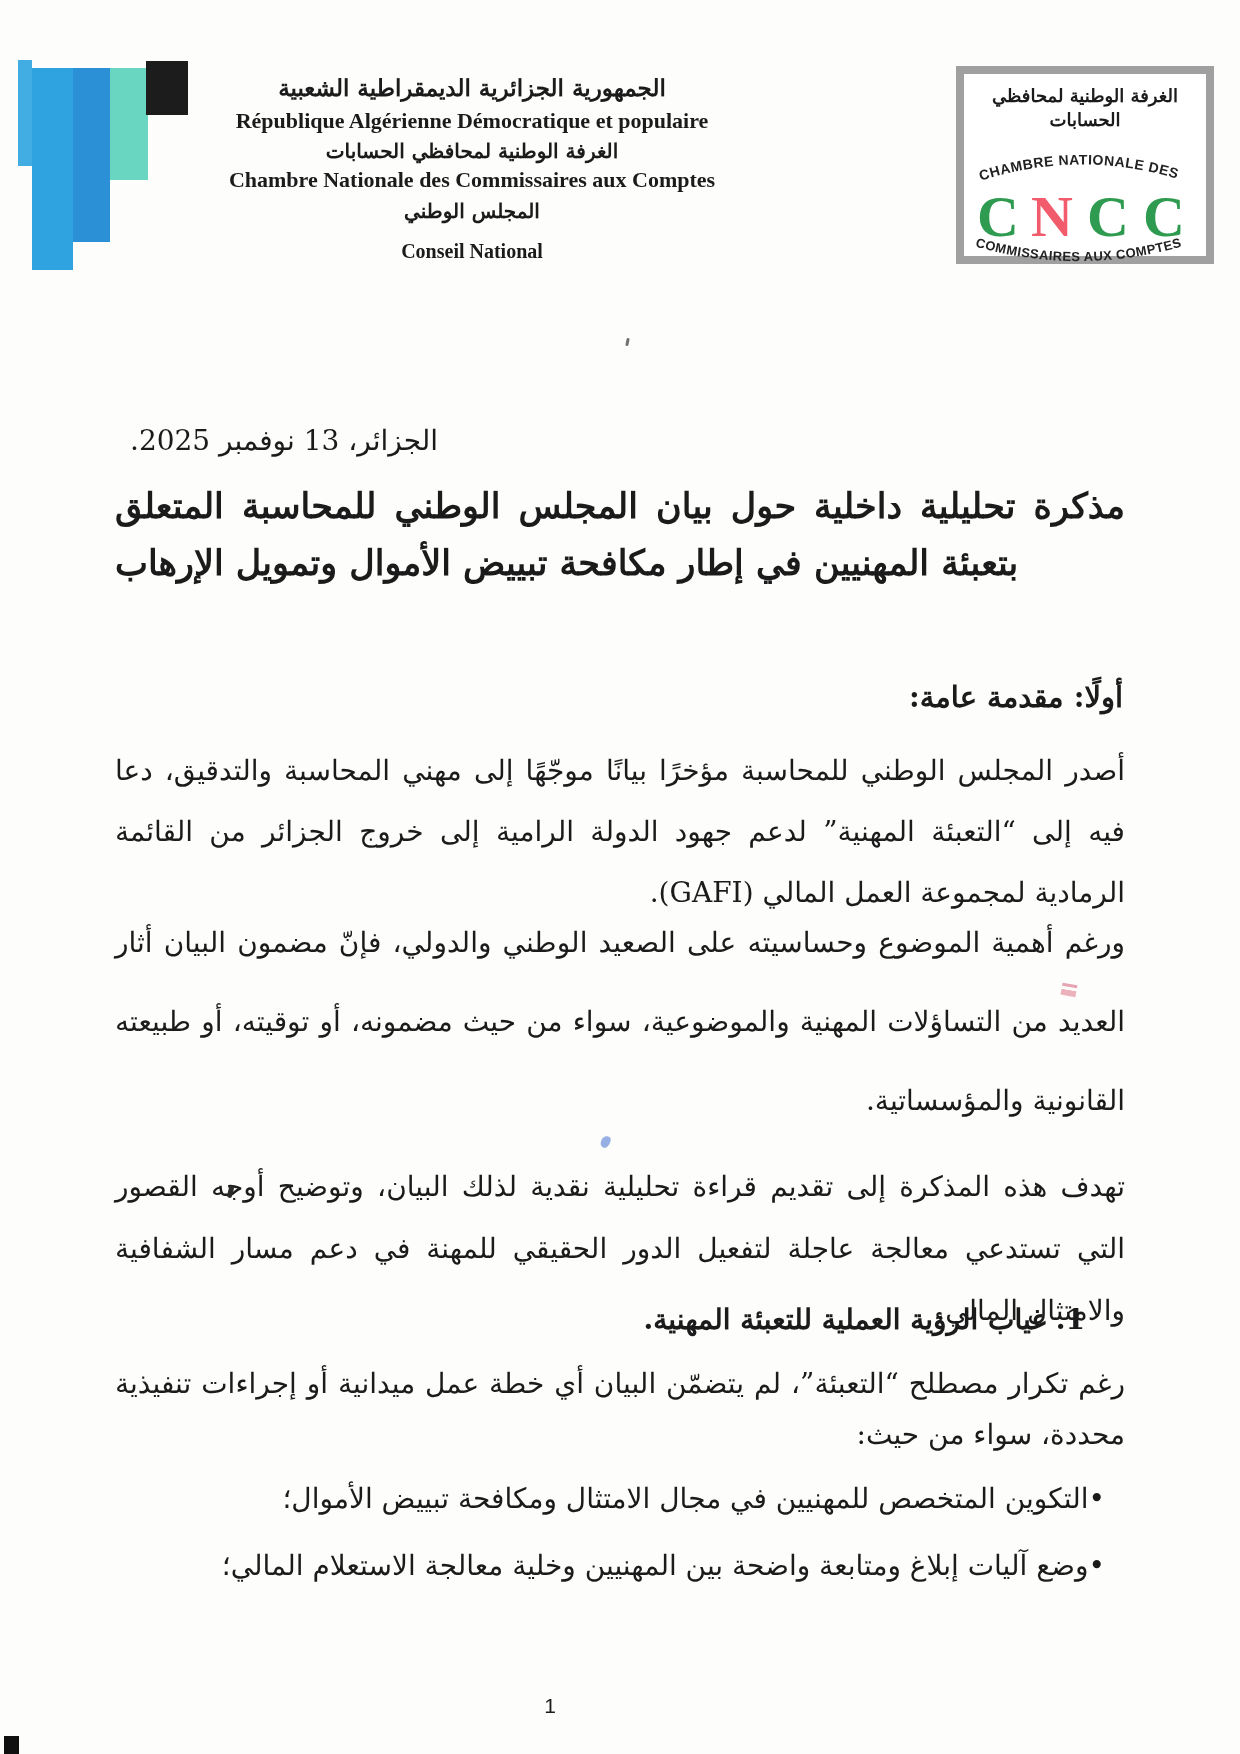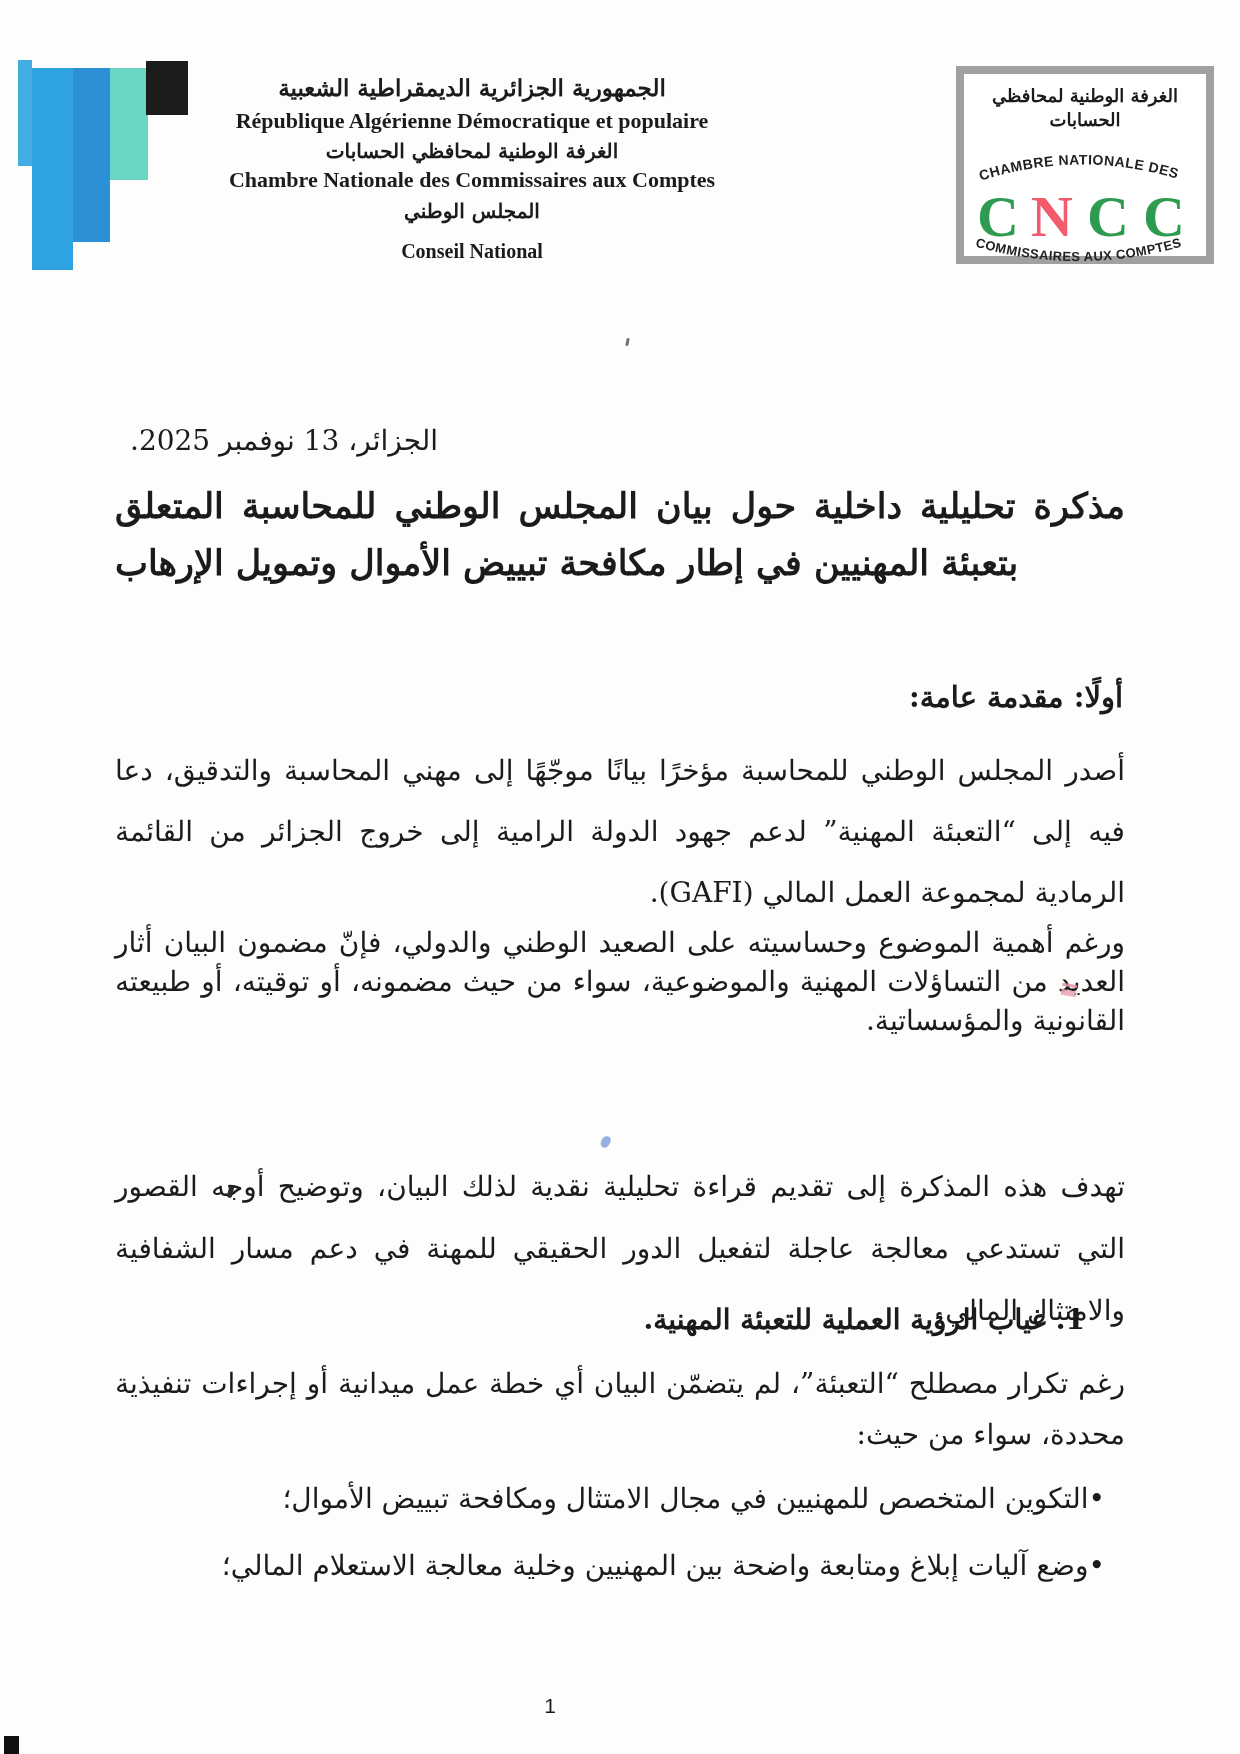--- a/index.html
+++ b/index.html
@@ -44,21 +44,21 @@
     text-align:justify;text-align-last:left;
   }
   .sec-heading{position:absolute;right:117px;direction:rtl;font-weight:bold;font-size:29px;}
   .h1-pos{top:680px;}
   .h2-pos{top:1243px;}
   .body-p{
     position:absolute;left:115px;width:1010px;direction:rtl;
     font-size:28px;text-align:justify;
   }
   .p1-pos{top:740px;line-height:61px;}
-  .p2-pos{top:923px;line-height:39px;}
+  .p2-pos{top:903px;line-height:79px;}
   .p3-pos{top:1156px;line-height:62px;}
   .p4-pos{top:1358px;line-height:51px;}
   .list-item{position:absolute;right:155px;top:1303px;direction:rtl;font-size:28px;font-weight:bold;}
   .bullet-line{position:absolute;right:135px;direction:rtl;font-size:28px;}
   .b1-pos{top:1482px;}
   .b2-pos{top:1549px;}
   .page-number{
     position:absolute;left:0;right:140px;top:1694px;text-align:center;
     font-size:21px;font-family:"Liberation Sans",sans-serif;
   }

